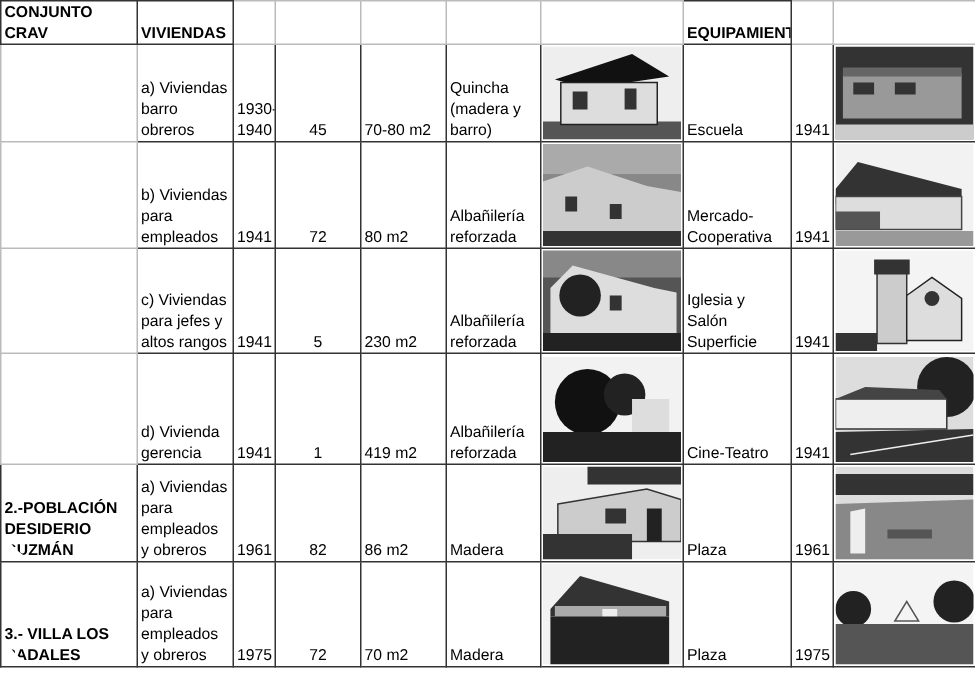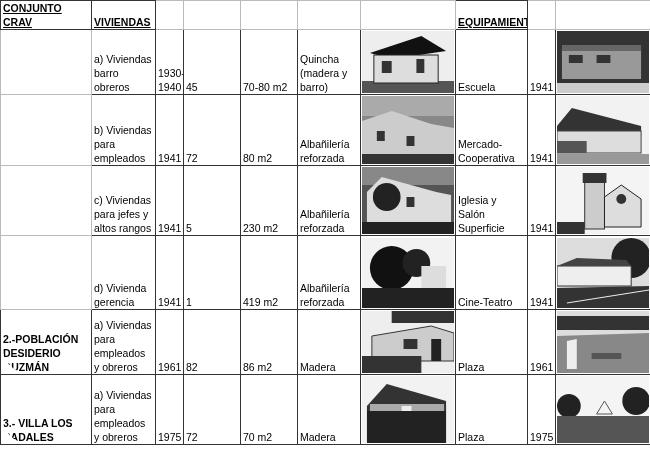--- a/index.html
+++ b/index.html
@@ -1,21 +1,21 @@
 <!DOCTYPE html>
 <html><head>
 <meta charset="utf-8">
 <style>
   html,body{margin:0;padding:0;background:#fff;}
   body{width:650px;height:457px;overflow:hidden;font-family:"Liberation Sans",sans-serif;font-size:10.5px;color:#000;}
   table{border-collapse:collapse;table-layout:fixed;width:650px;}
   td{border:1px solid #bbb;padding:0 2px;vertical-align:bottom;line-height:14px;overflow:hidden;white-space:normal;}
-  .hb td{font-weight:bold;text-decoration:underline;}
+  .hb td{font-weight:bold;}
   .dk{border-color:#333;}
-  td.num{text-align:left;}
+  td.num{text-align:center;}
   td.b{font-weight:bold;border-radius:29px;}
   .imgcell{padding:1px;vertical-align:middle;}
   .photo{width:100%;height:100%;display:block;}
 </style>
 </head>
 <body>
 
 <table>
   <colgroup>
     <col style="width:91px">

